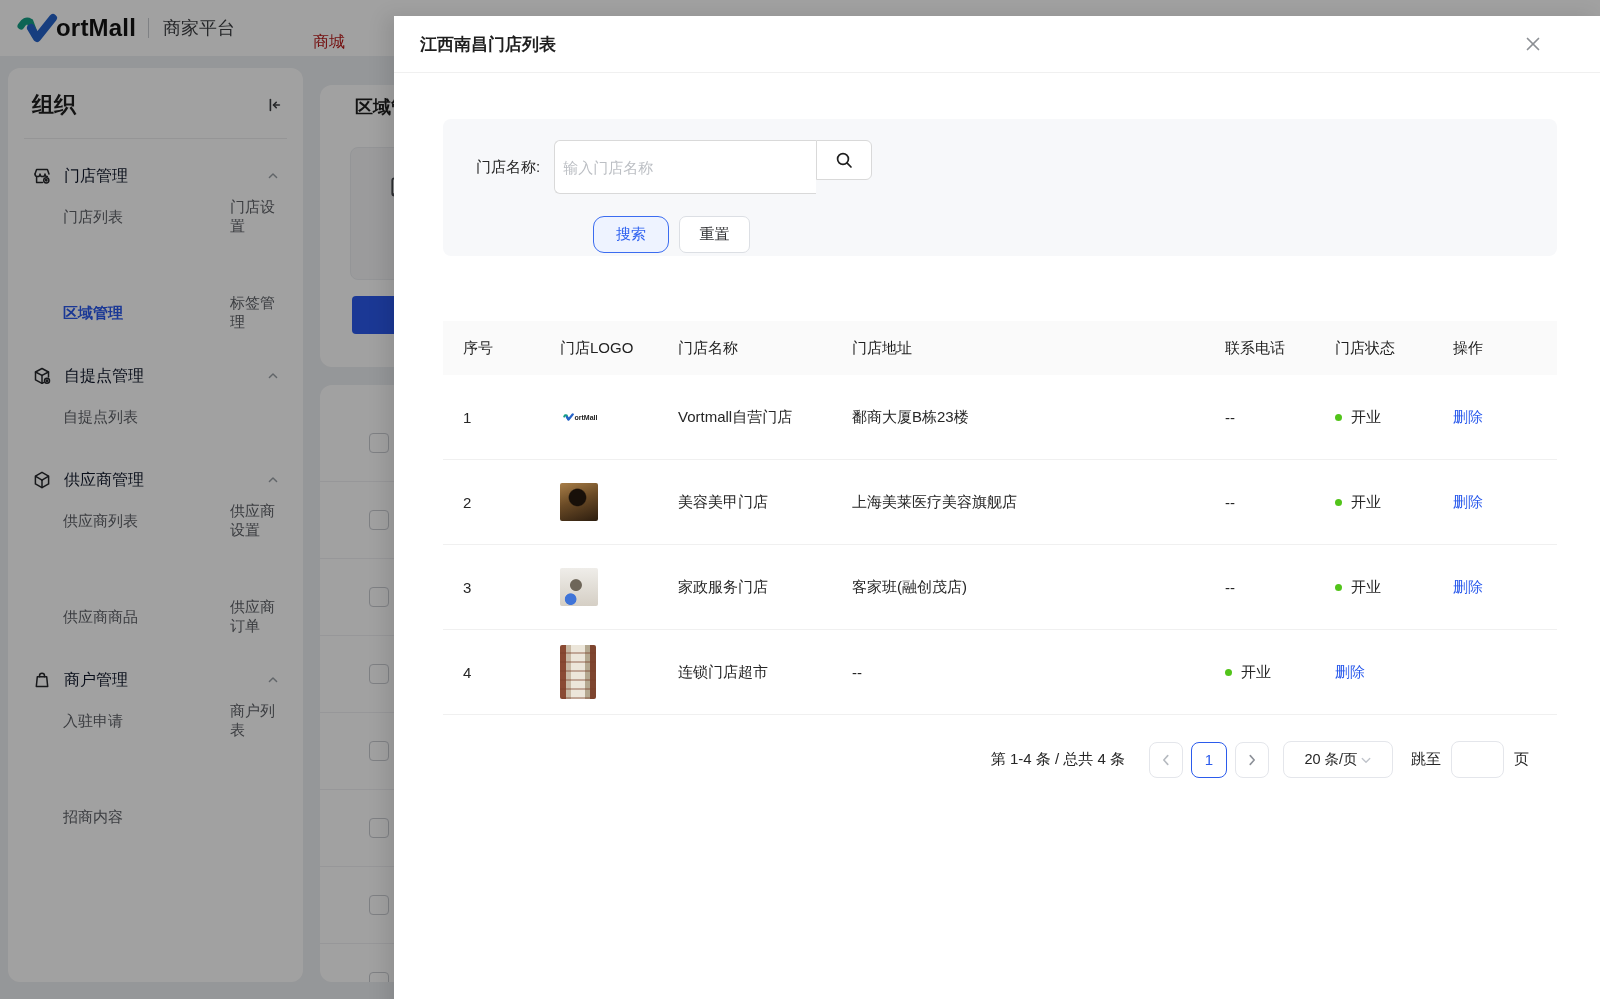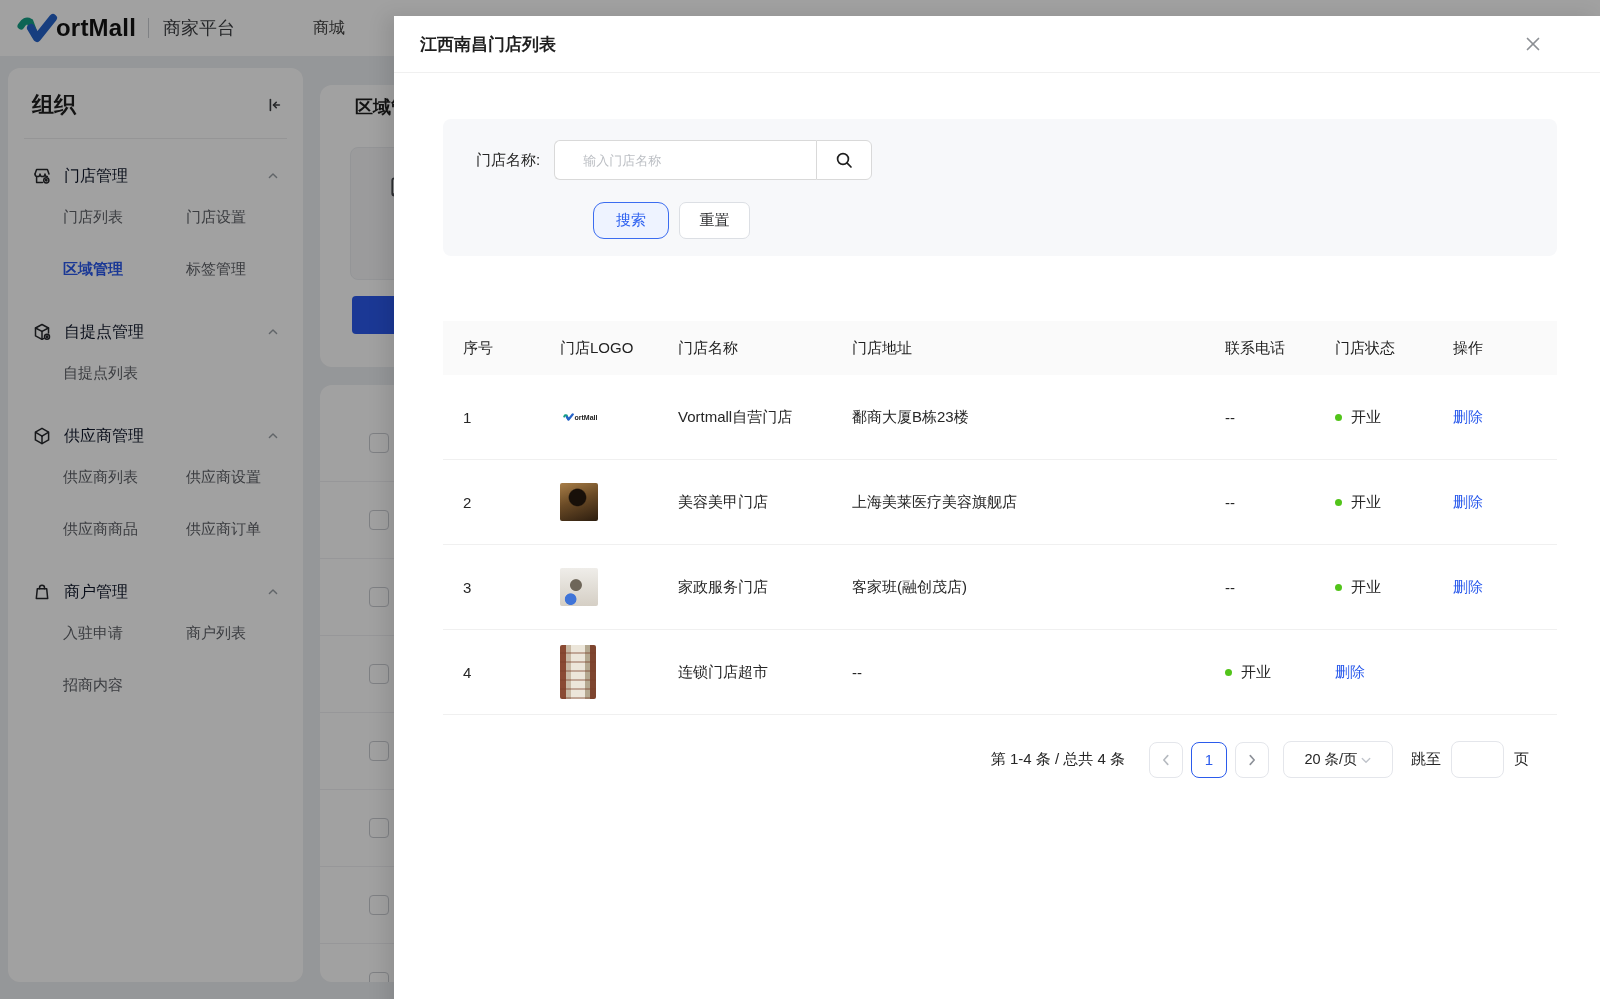--- a/index.html
+++ b/index.html
@@ -6,31 +6,31 @@
   html,body { width:1600px; height:999px; overflow:hidden; }
   body { font-family:"Liberation Sans","DejaVu Sans",sans-serif; background:#edeff2; position:relative; }
   .stage { position:absolute; inset:0; width:1600px; height:999px; overflow:hidden; }
 
   
   .topbar { position:absolute; left:0; top:0; width:1600px; height:56px; background:#ffffff; z-index:1; display:flex; align-items:center; }
   .brand { display:flex; align-items:center; margin-left:16px; }
   .brand-text { font-size:24px; font-weight:bold; color:#141414; letter-spacing:.2px; margin-left:-2px; }
   .brand-sep { width:1px; height:20px; background:#c9ccd1; margin:0 14px 0 12px; }
   .platform-name { font-size:18px; color:#3d3f43; }
-  .nav-mall { position:absolute; left:313px; top:0; height:56px; display:flex; align-items:center; font-size:16px; color:#404040; }
+  .nav-mall { position:absolute; left:313px; top:14px; height:56px; display:flex; align-items:center; font-size:16px; color:#b91c1c; }
 
   .sidebar { position:absolute; left:8px; top:68px; width:295px; height:914px; background:#ffffff; border-radius:12px; z-index:1; padding:22px 16px 0 16px; }
   .sidebar-head { display:flex; align-items:center; justify-content:space-between; padding:0 4px 0 8px; }
   .sidebar-title { font-size:22px; font-weight:bold; color:#1f1f1f; }
   .sidebar-divider { height:1px; background:#ececee; margin:18px 0 6px 0; }
   .menu-section { display:flex; align-items:center; margin-top:22px; height:30px; padding:0 6px 0 8px; }
   .menu-section .sec-icon { width:20px; height:20px; margin-right:12px; flex:0 0 auto; }
   .menu-section .sec-label { font-size:16px; color:#0f172a; flex:1; }
   .menu-section .chev { width:16px; height:16px; }
-  .submenu { display:grid; grid-template-columns:123px 1fr; padding-left:39px; }
+  .submenu { display:grid; grid-template-columns:123px 1fr; padding-left:39px;gap:44px; }
   .submenu .sub-item { height:52px; display:flex; align-items:center; font-size:15px; color:#5f6268; cursor:pointer; }
   .submenu .sub-item.active { color:#2b5aed; font-weight:bold; }
 
   .bg-card1 { position:absolute; left:320px; top:85px; width:860px; height:282px; background:#ffffff; border-radius:12px; z-index:1; }
   .bg-card1-title { position:absolute; left:35px; top:10px; font-size:18px; font-weight:600; color:#1f1f1f; }
   .bg-upload-box { position:absolute; left:30px; top:62px; width:330px; height:133px; background:#f5f6f8; border:1px solid #ebedf0; border-radius:8px; }
   .bg-upload-box svg { position:absolute; left:38px; top:26px; }
   .bg-add-btn { position:absolute; left:32px; top:211px; width:150px; height:38px; background:#2b5aed; color:#fff; border:none; border-radius:4px; font-size:15px; text-align:center; }
   .bg-card2 { position:absolute; left:320px; top:385px; width:860px; height:597px; background:#ffffff; border-radius:12px; z-index:1; padding-top:20px; overflow:hidden; }
   .bg-row { height:77px; border-bottom:1px solid #f0f0f2; display:flex; align-items:center; padding-left:49px; }
@@ -42,21 +42,21 @@
   .drawer { position:absolute; left:394px; top:16px; width:1206px; height:999px; background:#ffffff; z-index:10; box-shadow:-8px 0 18px rgba(0,0,0,.10); }
   .drawer-header { height:57px; border-bottom:1px solid #f0f0f0; display:flex; align-items:center; padding-left:26px; position:relative; }
   .drawer-title { font-size:17px; font-weight:600; color:#1f1f1f; }
   .drawer-close { position:absolute; right:52px; top:13px; width:30px; height:30px; display:flex; align-items:center; justify-content:center; background:none; border:none; cursor:pointer; }
   .drawer-body { padding:0 43px 0 49px; }
 
   .search-card { margin-top:46px; height:137px; background:#f7f8fa; border-radius:8px; padding:21px 0 0 33px; }
   .search-row { display:flex; align-items:center; }
   .search-label { font-size:15px; color:#262626; margin-right:14px; }
   .search-group { display:flex; }
-  .search-input { width:262px; height:40px; border:1px solid #d9d9d9; border-right:none; border-radius:6px 0 0 6px; background:#fff; padding:0 28px; font-size:13px; color:#262626; outline:none; font-family:inherit; }
+  .search-input { width:262px; height:54px; border:1px solid #d9d9d9; border-right:none; border-radius:6px 0 0 6px; background:#fff; padding:0 8px; font-size:15px; color:#262626; outline:none; font-family:inherit; }
   .search-input::placeholder { color:#bcbfc4; }
   .search-icon-btn { width:56px; height:40px; border:1px solid #d9d9d9; border-radius:0 6px 6px 0; background:#fff; display:flex; align-items:center; justify-content:center; cursor:pointer; }
   .btn-row { margin-top:22px; margin-left:117px; display:flex; }
   .btn-search { width:76px; height:37px; border:1px solid #3b6cf0; border-radius:11px; background:#eef3ff; color:#2f62f0; font-size:15px; cursor:pointer; font-family:inherit; }
   .btn-reset { width:71px; height:37px; border:1px solid #dcdfe4; border-radius:7px; background:#ffffff; color:#303133; font-size:15px; margin-left:10px; cursor:pointer; font-family:inherit; }
 
   .store-table { margin-top:65px; width:100%; }
   .t-grid { display:grid; grid-template-columns:97px 118px 174px 1fr 110px 118px 124px; align-items:center; }
   .t-head { height:54px; background:#fafafa; }
   .t-head .cell { font-size:15px; font-weight:400; color:#1f1f1f; }

